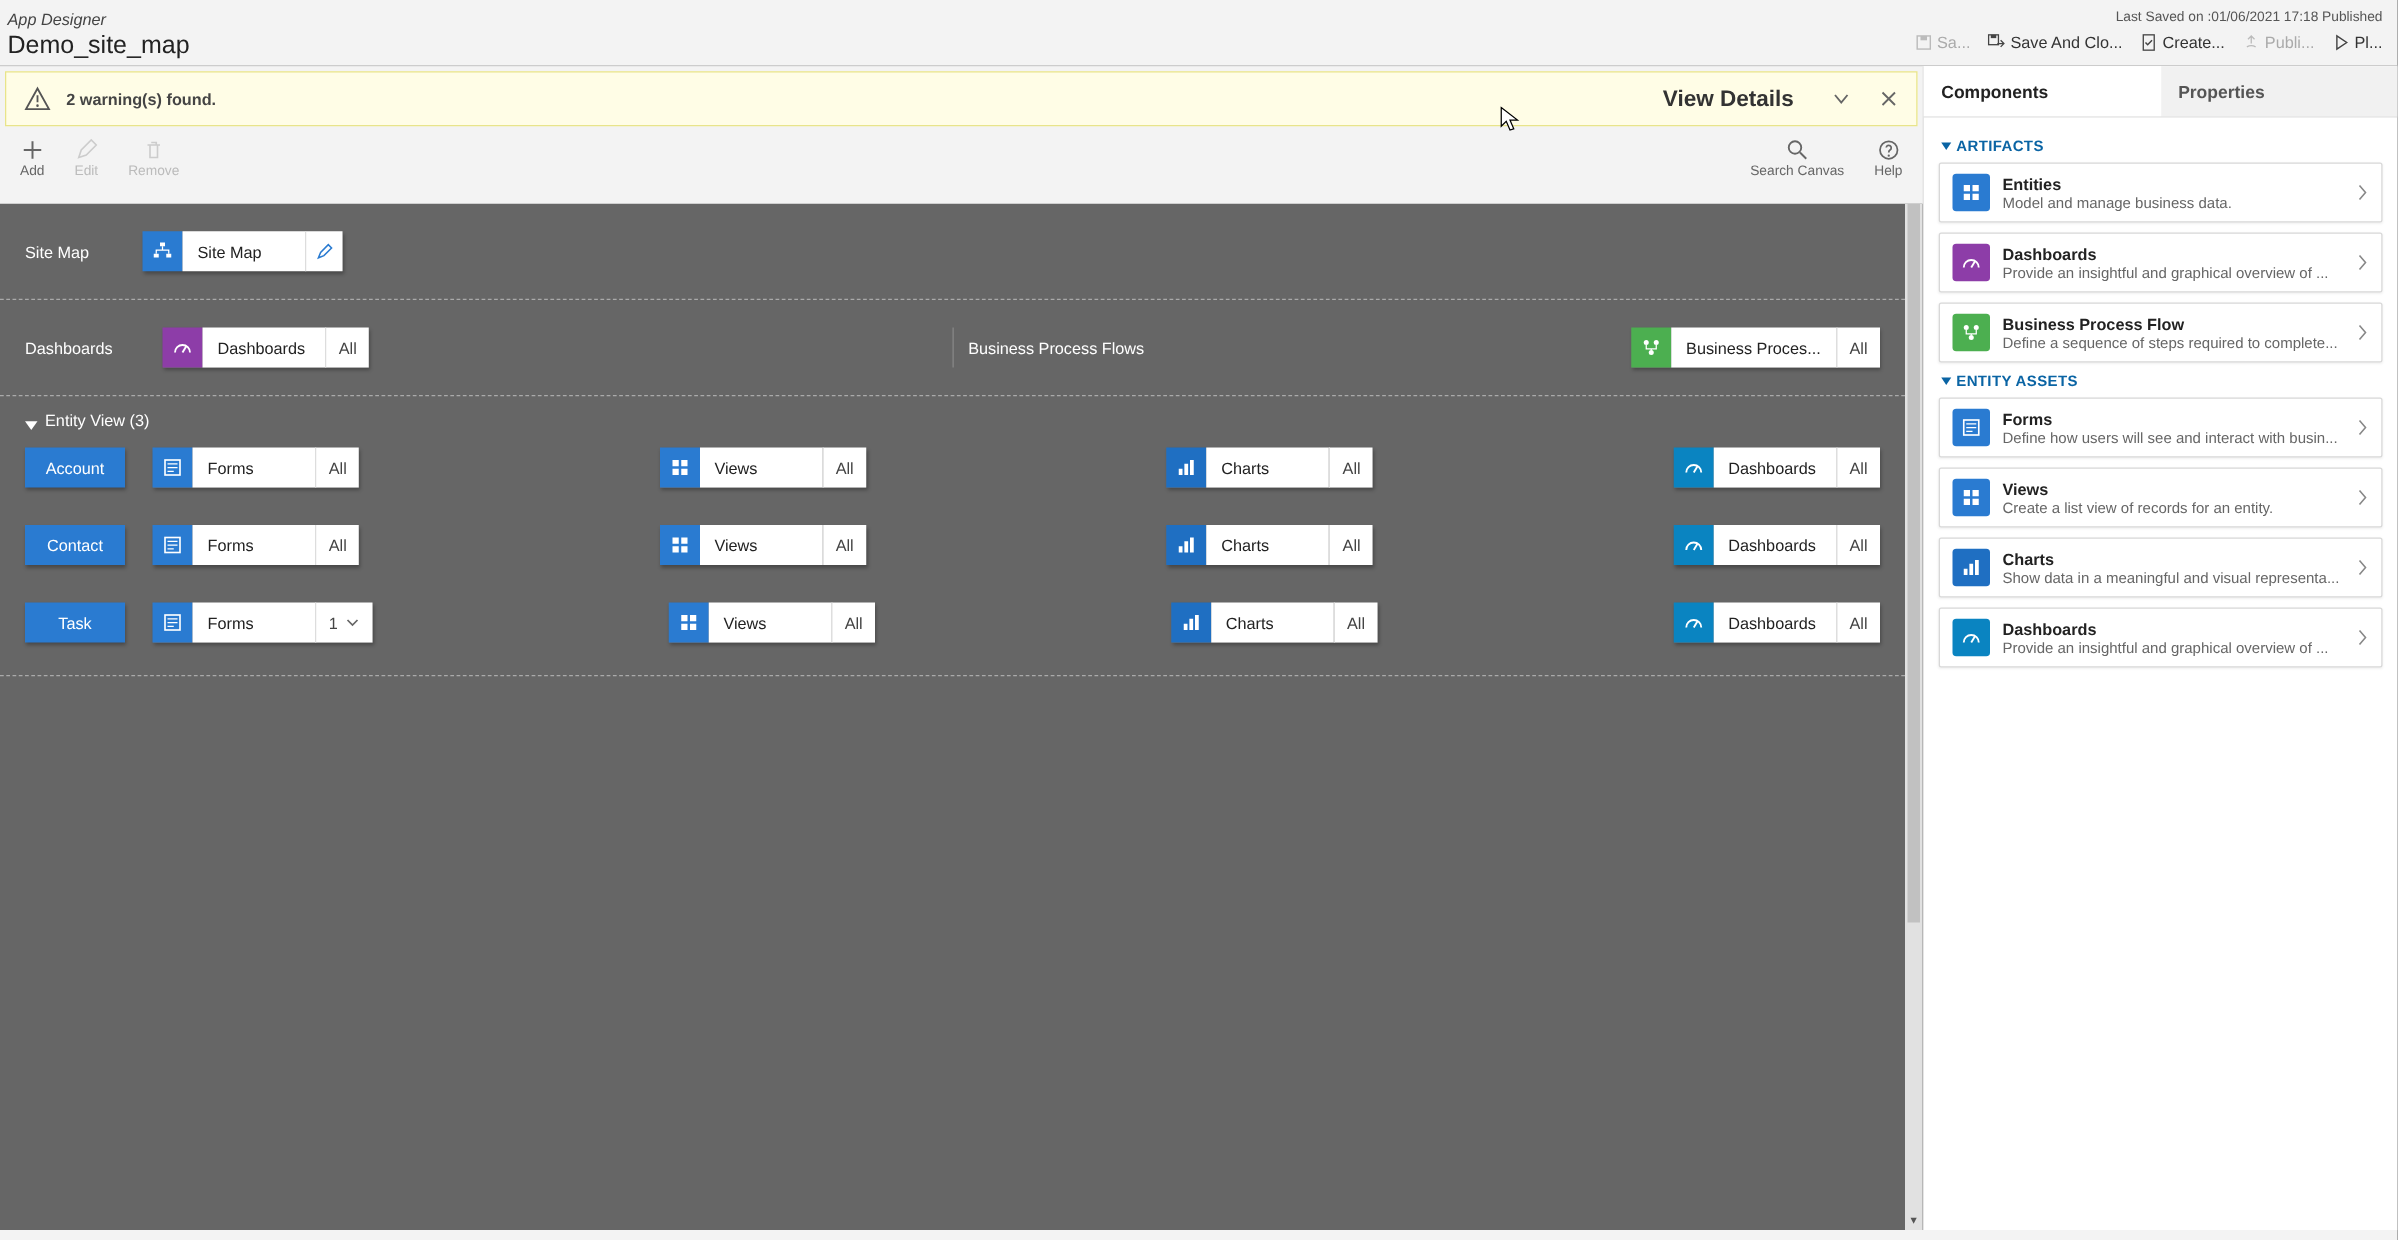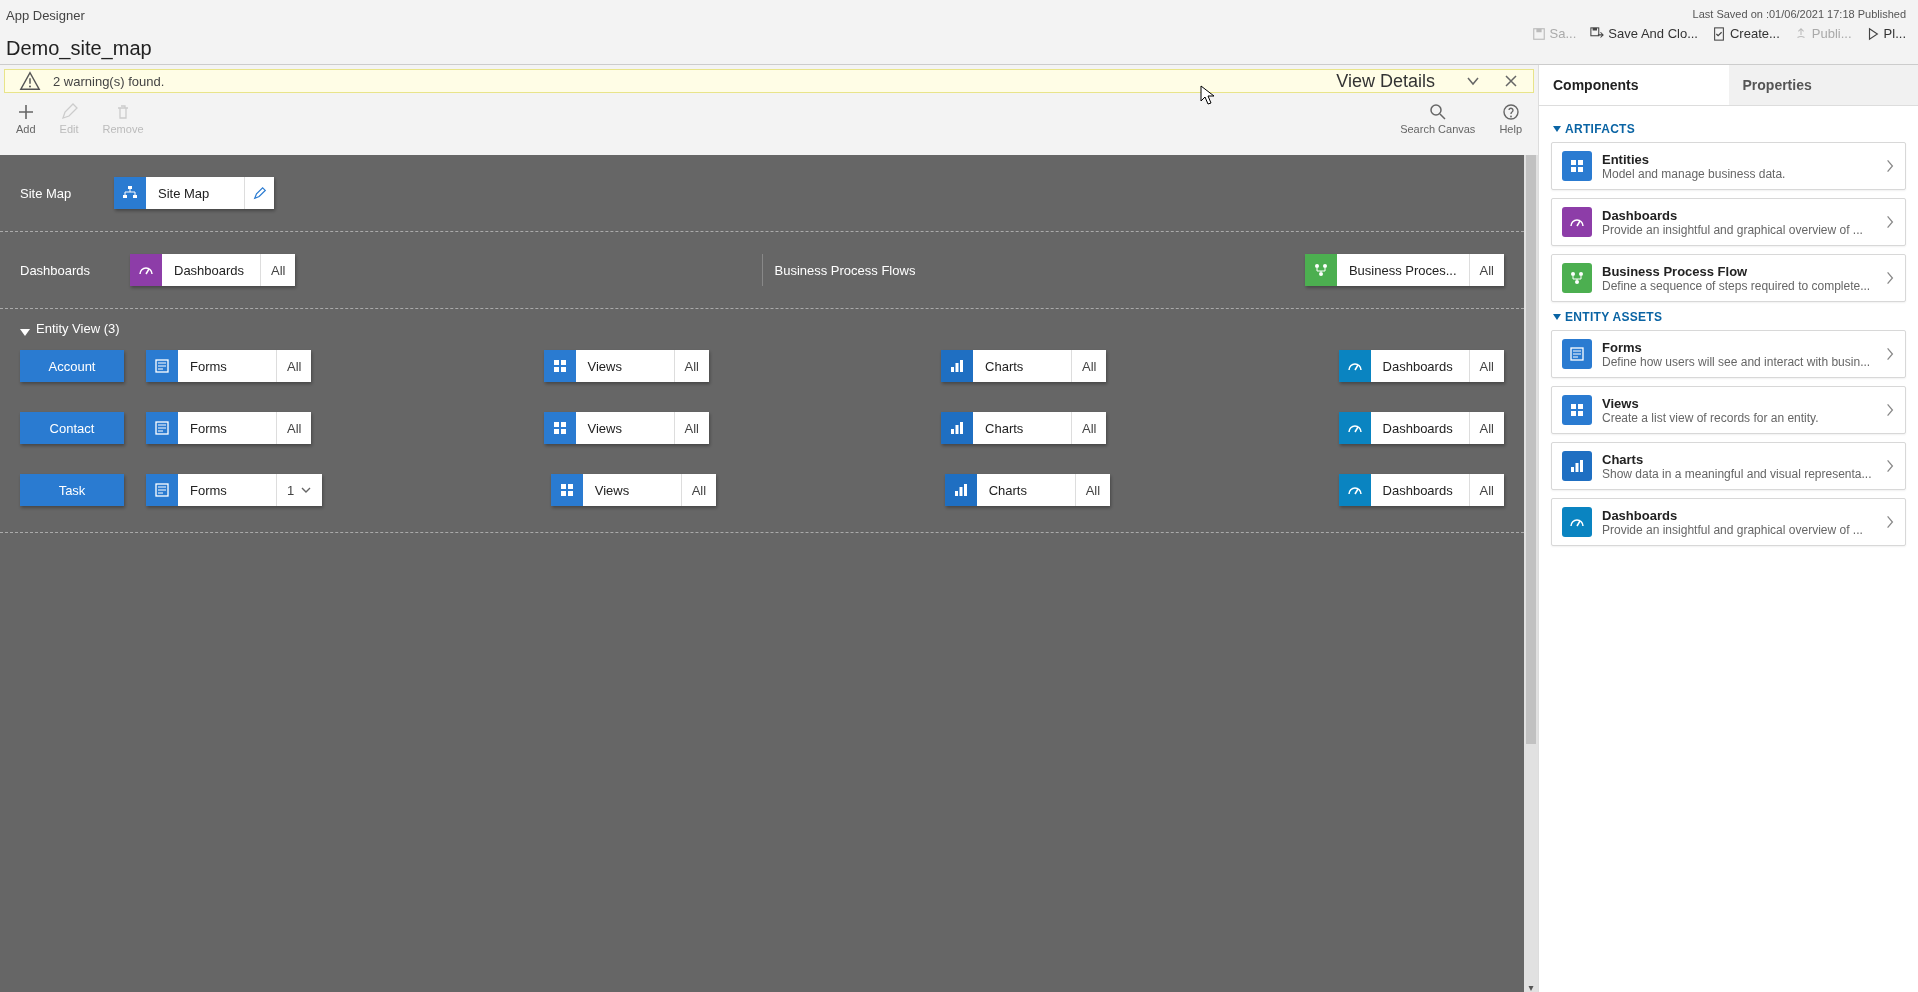--- a/index.html
+++ b/index.html
@@ -1,35 +1,35 @@
 <!DOCTYPE html>
 <html><head>
 <meta charset="utf-8">
 <style>
 * { box-sizing: border-box; margin: 0; padding: 0; font-family: "Segoe UI", Arial, sans-serif; }
 body { background: #f3f3f3; font-size: 13px; color: #333; overflow: hidden; width: 1918px; height: 992px; }
 
 
 .header { padding: 8px 12px 4px 6px; display: flex; justify-content: space-between; align-items: flex-start; }
-.header-left .app-title { font-size: 13px; color: #444; margin-bottom: 14px; }
+.header-left .app-title { font-size: 13px; color: #444; margin-bottom: 2px; font-style: italic; }
 .header-left .page-title { font-size: 20px; font-weight: 400; color: #222; }
 .header-right { text-align: right; }
 .last-saved { font-size: 11px; color: #555; margin-bottom: 6px; }
 .toolbar-actions { display: flex; gap: 14px; align-items: center; }
 .toolbar-btn { display: flex; align-items: center; gap: 4px; font-size: 13px; color: #333; cursor: pointer; }
 .toolbar-btn.disabled { color: #aaa; cursor: default; }
 .toolbar-icon { width: 14px; height: 14px; display: inline-block; }
 
 
 .main { display: flex; height: calc(100% - 60px); border-top: 1px solid #ccc; }
 .canvas-area { flex: 1; display: flex; flex-direction: column; min-width: 0; }
 .side-panel { width: 380px; background: #fff; border-left: 1px solid #ddd; display: flex; flex-direction: column; }
 
 
-.warning-bar { background: #fffde6; border: 1px solid #e8e48a; margin: 4px; padding: 0 14px; display: flex; align-items: center; gap: 12px; }
+.warning-bar { background: #fffde6; border: 1px solid #e8e48a; margin: 4px; padding: 10px 14px; display: flex; align-items: center; gap: 12px; font-weight: bold; }
 .warning-icon { width: 22px; height: 22px; }
 .warning-text { flex: 1; font-size: 13px; color: #444; }
 .view-details { font-size: 18px; color: #333; margin-right: 8px; cursor: pointer; }
 .chevron-down, .close-x { width: 16px; height: 16px; cursor: pointer; margin-left: 10px; color:#666; }
 
 
 .sec-toolbar { display: flex; justify-content: space-between; padding: 6px 16px 20px 16px; background:#f3f3f3; }
 .sec-left, .sec-right { display: flex; gap: 24px; }
 .sec-btn { display: flex; flex-direction: column; align-items: center; gap: 2px; font-size: 11px; color: #666; cursor: pointer; }
 .sec-btn.disabled { color: #bbb; cursor: default; }
@@ -58,21 +58,21 @@
 .tile-edit { background:#fff; border-left:1px solid #ddd; width:30px; display:flex; align-items:center; justify-content:center; }
 
 .ic-blue { background:#1f6fc2; }
 .ic-blue2 { background:#2a7bd1; }
 .ic-purple { background:#8d3da8; }
 .ic-green { background:#4caf50; }
 .ic-teal { background:#0a84c1; }
 
 .entity-grid { padding: 10px 20px 26px 20px; display:flex; flex-direction:column; gap:30px; border-bottom:1px dashed #aaa; }
 .entity-row { display:flex; align-items:center; gap:22px; }
-.entity-chip { background:#2a7bd1; color:#fff; width:104px; height:32px; display:flex; align-items:center; justify-content:center; font-size:13px; box-shadow:1px 2px 3px rgba(0,0,0,0.3); }
+.entity-chip { background:#2a7bd1; color:#fff; width:80px; height:32px; display:flex; align-items:center; justify-content:center; font-size:13px; box-shadow:1px 2px 3px rgba(0,0,0,0.3); }
 .entity-row .tile { min-width:0; }
 .col-group { display:flex; gap:22px; flex:1; justify-content:space-between; }
 .col-group .tile .tile-body { min-width:98px; }
 
 
 .panel-tabs { display:flex; border-bottom:1px solid #ddd; }
 .panel-tab { flex:1; padding:12px 14px; font-size:14px; font-weight:600; color:#555; cursor:pointer; background:#f1f1f1; }
 .panel-tab.active { background:#fff; color:#222; }
 .panel-body { padding:8px 12px; overflow:auto; flex:1; }
 .panel-section-header { color:#0a64a4; font-size:12px; font-weight:600; letter-spacing:0.3px; margin:8px 0 6px 2px; display:flex; align-items:center; gap:4px; cursor:pointer; }

